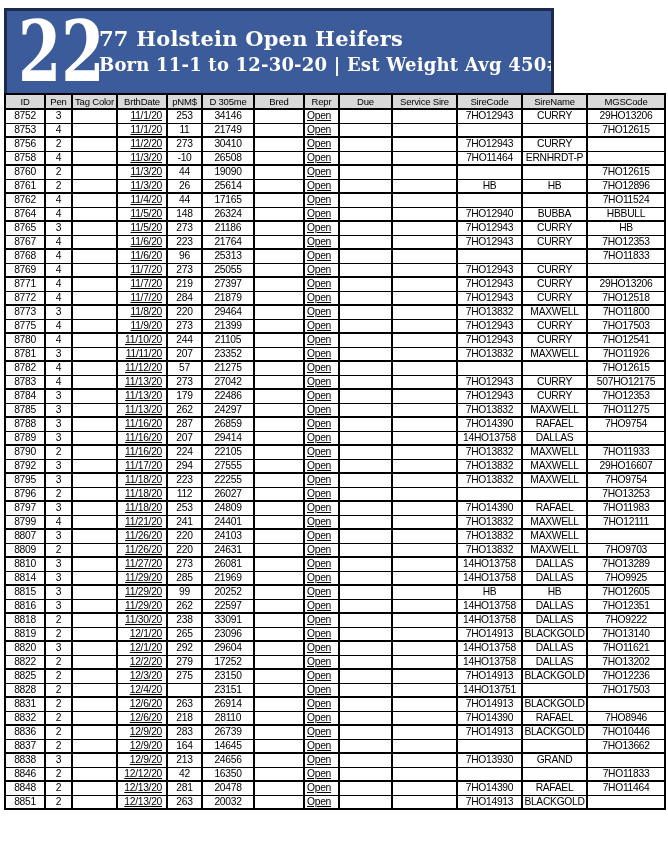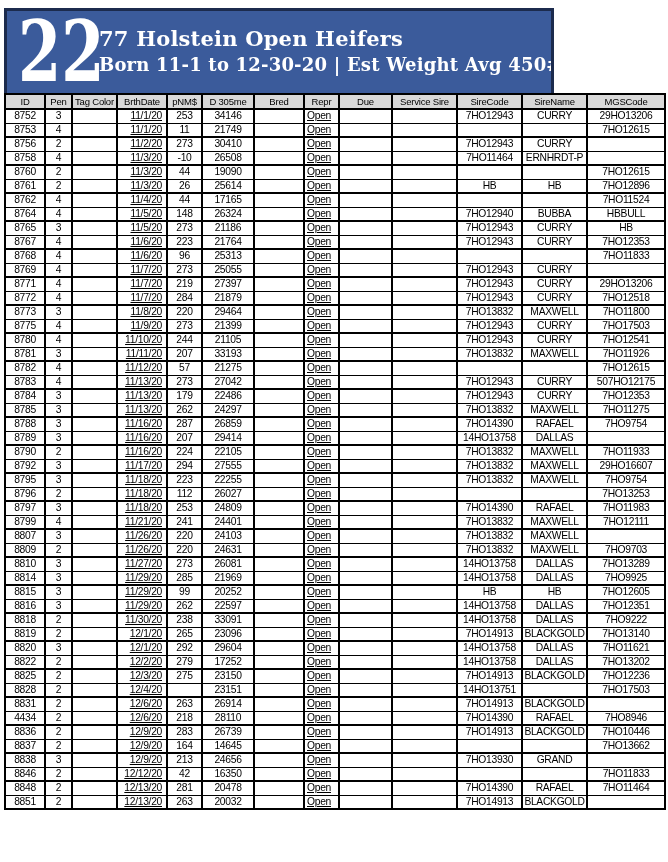--- a/index.html
+++ b/index.html
@@ -421,21 +421,21 @@
           <td class="col-10">7HO12943</td>
           <td class="col-11">CURRY</td>
           <td class="col-12">7HO12541</td>
         </tr>
         <tr>
           <td class="col-0">8781</td>
           <td class="col-1">3</td>
           <td class="col-2"></td>
           <td class="col-3">11/11/20</td>
           <td class="col-4">207</td>
-          <td class="col-5">33193</td>
+          <td class="col-5">23352</td>
           <td class="col-6"></td>
           <td class="col-7">Open</td>
           <td class="col-8"></td>
           <td class="col-9"></td>
           <td class="col-10">7HO13832</td>
           <td class="col-11">MAXWELL</td>
           <td class="col-12">7HO11926</td>
         </tr>
         <tr>
           <td class="col-0">8782</td>
@@ -806,21 +806,21 @@
           <td class="col-5">26914</td>
           <td class="col-6"></td>
           <td class="col-7">Open</td>
           <td class="col-8"></td>
           <td class="col-9"></td>
           <td class="col-10">7HO14913</td>
           <td class="col-11">BLACKGOLD</td>
           <td class="col-12"></td>
         </tr>
         <tr>
-          <td class="col-0">4434</td>
+          <td class="col-0">8832</td>
           <td class="col-1">2</td>
           <td class="col-2"></td>
           <td class="col-3">12/6/20</td>
           <td class="col-4">218</td>
           <td class="col-5">28110</td>
           <td class="col-6"></td>
           <td class="col-7">Open</td>
           <td class="col-8"></td>
           <td class="col-9"></td>
           <td class="col-10">7HO14390</td>

